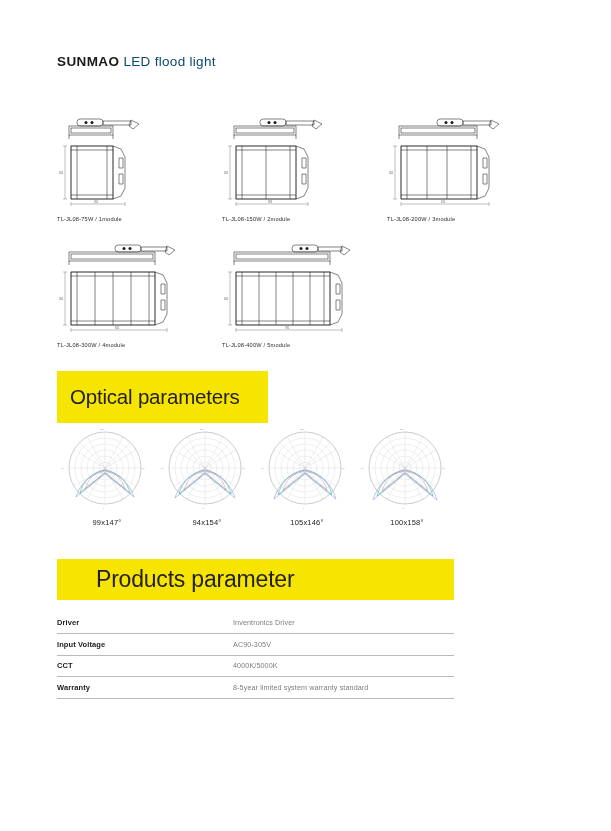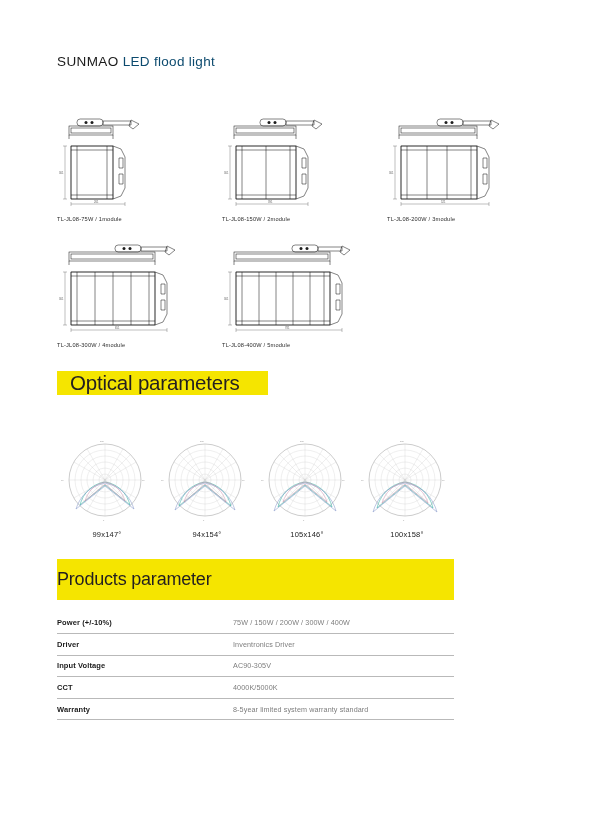--- a/index.html
+++ b/index.html
@@ -5,46 +5,46 @@
   html,body{margin:0;padding:0;}
   body{
     width:611px;height:831px;background:#ffffff;
     font-family:"Liberation Sans",sans-serif;
     -webkit-font-smoothing:antialiased;overflow:hidden;position:relative;
   }
   .page{position:relative;width:611px;height:831px;}
 
   
   .header{position:absolute;left:57px;top:54px;font-size:13.5px;letter-spacing:.2px;white-space:nowrap;}
-  .brand{font-weight:normal;color:#1a1a1a;letter-spacing:.4px;}
+  .brand{font-weight:bold;color:#1a1a1a;letter-spacing:.4px;}
   .brand-sub{color:#0c4a6e;font-weight:normal;letter-spacing:.3px;}
 
   
   .draw-grid{position:absolute;left:57px;top:112px;width:500px;}
   .draw-row{display:flex;}
   .draw-cell{position:relative;}
   .cap{font-size:4.2px;color:#2b2b2b;white-space:nowrap;letter-spacing:.15px;
        transform:scale(1.35);transform-origin:left top;}
 
   svg{display:block;}
   .thin{stroke:#1d1d1d;stroke-width:.55;fill:none;}
   .dim{stroke:#454545;stroke-width:.35;fill:none;}
   .fillb{fill:#1d1d1d;}
   .dtxt{font-size:2.6px;fill:#555;font-family:"Liberation Sans",sans-serif;}
 
   
   .banner{position:absolute;background:#F5E500;display:flex;align-items:center;}
   .banner span{color:#231f20;font-weight:normal;}
-  #banner-optical{left:57px;top:371px;width:211px;height:24px;}
+  #banner-optical{left:57px;top:371px;width:211px;height:52px;}
   #banner-optical span{font-size:20.5px;padding-left:13px;letter-spacing:-.2px;}
   #banner-products{left:57px;top:559px;width:397px;height:41px;}
-  #banner-products span{font-size:18px;letter-spacing:-.2px;}
-
-  
-  .polar-row{position:absolute;left:57px;top:436px;width:400px;display:flex;justify-content:center;}
+  #banner-products span{font-size:23px;letter-spacing:-.2px;margin-left:39px;}
+
+  
+  .polar-row{position:absolute;left:57px;top:424px;width:400px;display:flex;justify-content:center;}
   .polar-cell{width:100px;text-align:center;}
   .polar-label{font-size:7.5px;color:#222;margin-top:4px;letter-spacing:.2px;font-weight:500;}
   .pg{stroke:#c9c9c9;stroke-width:.3;fill:none;}
   .pg-out{stroke:#8d8d8d;stroke-width:.45;fill:none;}
   .ptxt{font-size:2.2px;fill:#8a8a8a;font-family:"Liberation Sans",sans-serif;}
 
   
   .spec{position:absolute;left:57px;top:612px;width:397px;border-collapse:collapse;}
   .spec tr{height:21.6px;}
   .spec td{border-bottom:1px solid #b9b9b9;vertical-align:middle;padding:0;}
@@ -338,24 +338,20 @@
       <div class="polar-label">100x158°</div>
     </div>
   </div>
 
   <div class="banner" id="banner-products">
     <span>Products parameter</span>
   </div>
 
   <table class="spec">
     <tbody>
-      <tr>
-        <td class="k">Power (+/-10%)</td>
-        <td class="v">75W / 150W / 200W / 300W / 400W</td>
-      </tr>
       <tr>
         <td class="k">Driver</td>
         <td class="v">Inventronics Driver</td>
       </tr>
       <tr>
         <td class="k">Input Voltage</td>
         <td class="v">AC90-305V</td>
       </tr>
       <tr>
         <td class="k">CCT</td>

